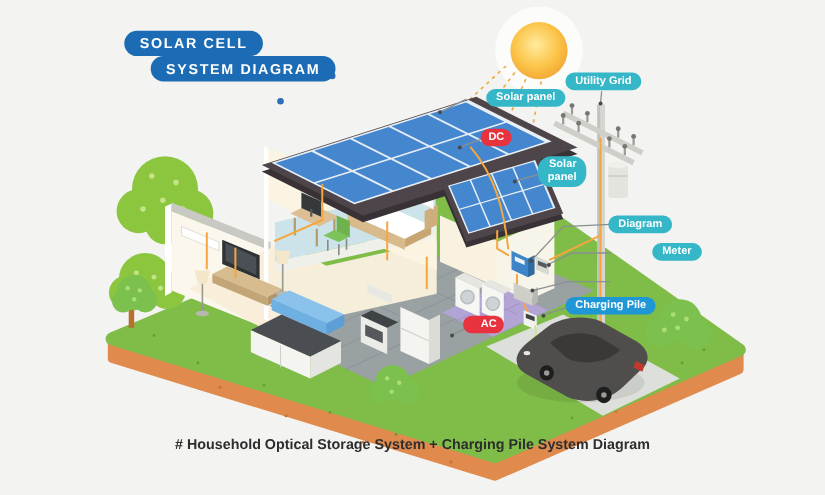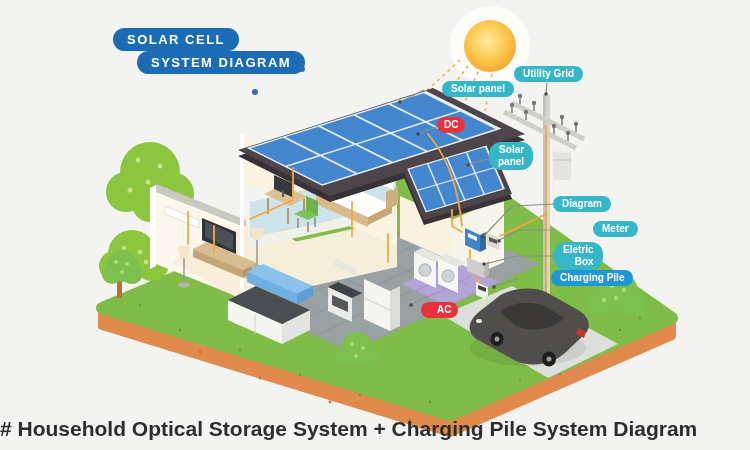--- a/index.html
+++ b/index.html
@@ -7,22 +7,22 @@
        font-family:"Liberation Sans",sans-serif;}
   .scene{position:relative;width:750px;height:347px;}
   .scene svg{position:absolute;left:0;top:0;}
   .badge-pill{position:absolute;background:var(--badge-blue,#1b6cb5);color:#fff;font-weight:bold;
       letter-spacing:1.5px;border-radius:13px;padding:4px 14px;font-size:13px;white-space:nowrap;}
   .pill{position:absolute;background:var(--label-teal,#35b7c8);color:#fff;font-weight:bold;
       font-size:10px;line-height:1.2;padding:2px 9px;border-radius:10px;text-align:center;white-space:nowrap;}
   .pill.two{border-radius:12px;text-align:right;padding:2px 9px;}
   .pill.red{background:var(--label-red,#e8323e);border-radius:9px;padding:2px 7px;}
   .pill.blue{background:var(--label-blue,#1f97d4);}
-  .caption{position:absolute;left:0;top:417px;width:750px;text-align:left;
-      font-size:21px;font-weight:bold;color:var(--caption-text,#2d2d2d);}
+  .caption{position:absolute;left:0;top:396px;width:750px;text-align:center;
+      font-size:13px;font-weight:bold;color:var(--caption-text,#2d2d2d);}
 </style>
 </head>
 <body>
 
 <div class="scene">
 
 <svg width="750" height="450" viewBox="0 0 750 450">
   <defs>
     <radialGradient id="sunG" cx="45%" cy="40%" r="65%">
       <stop offset="0%" stop-color="#ffeb9e"></stop>
@@ -401,22 +401,18 @@
 
 <div class="pill" style="left:442px;top:81px;"><span>Solar panel</span></div>
 <div class="pill red" style="left:437px;top:117px;"><span>DC</span></div>
 <div class="pill" style="left:514px;top:66px;"><span>Utility Grid</span></div>
 <div class="pill two" style="left:489px;top:142px;">
   <span style="display:block">Solar</span>
   <span style="display:block">panel</span>
 </div>
 <div class="pill" style="left:553px;top:196px;"><span>Diagram</span></div>
 <div class="pill" style="left:553px;top:221px;margin-left:40px;"><span>Meter</span></div>
-<div class="pill two" style="left:554px;top:242px;">
-  <span style="display:block">Eletric</span>
-  <span style="display:block">Box</span>
+<div class="pill blue" style="left:514px;top:270px;"><span>Charging Pile</span></div>
+<div class="pill red" style="left:421px;top:287px;padding-left:16px;"><span>AC</span></div>
+
+<div class="caption"><span># Household Optical Storage System + Charging Pile System Diagram</span></div>
+
 </div>
-<div class="pill blue" style="left:514px;top:270px;margin-left:37px;"><span>Charging Pile</span></div>
-<div class="pill red" style="left:421px;top:302px;padding-left:16px;"><span>AC</span></div>
-
-<div class="caption"><span># Household Optical Storage System + Charging Pile System Diagram</span></div>
-
-</div>
 
 </body></html>

